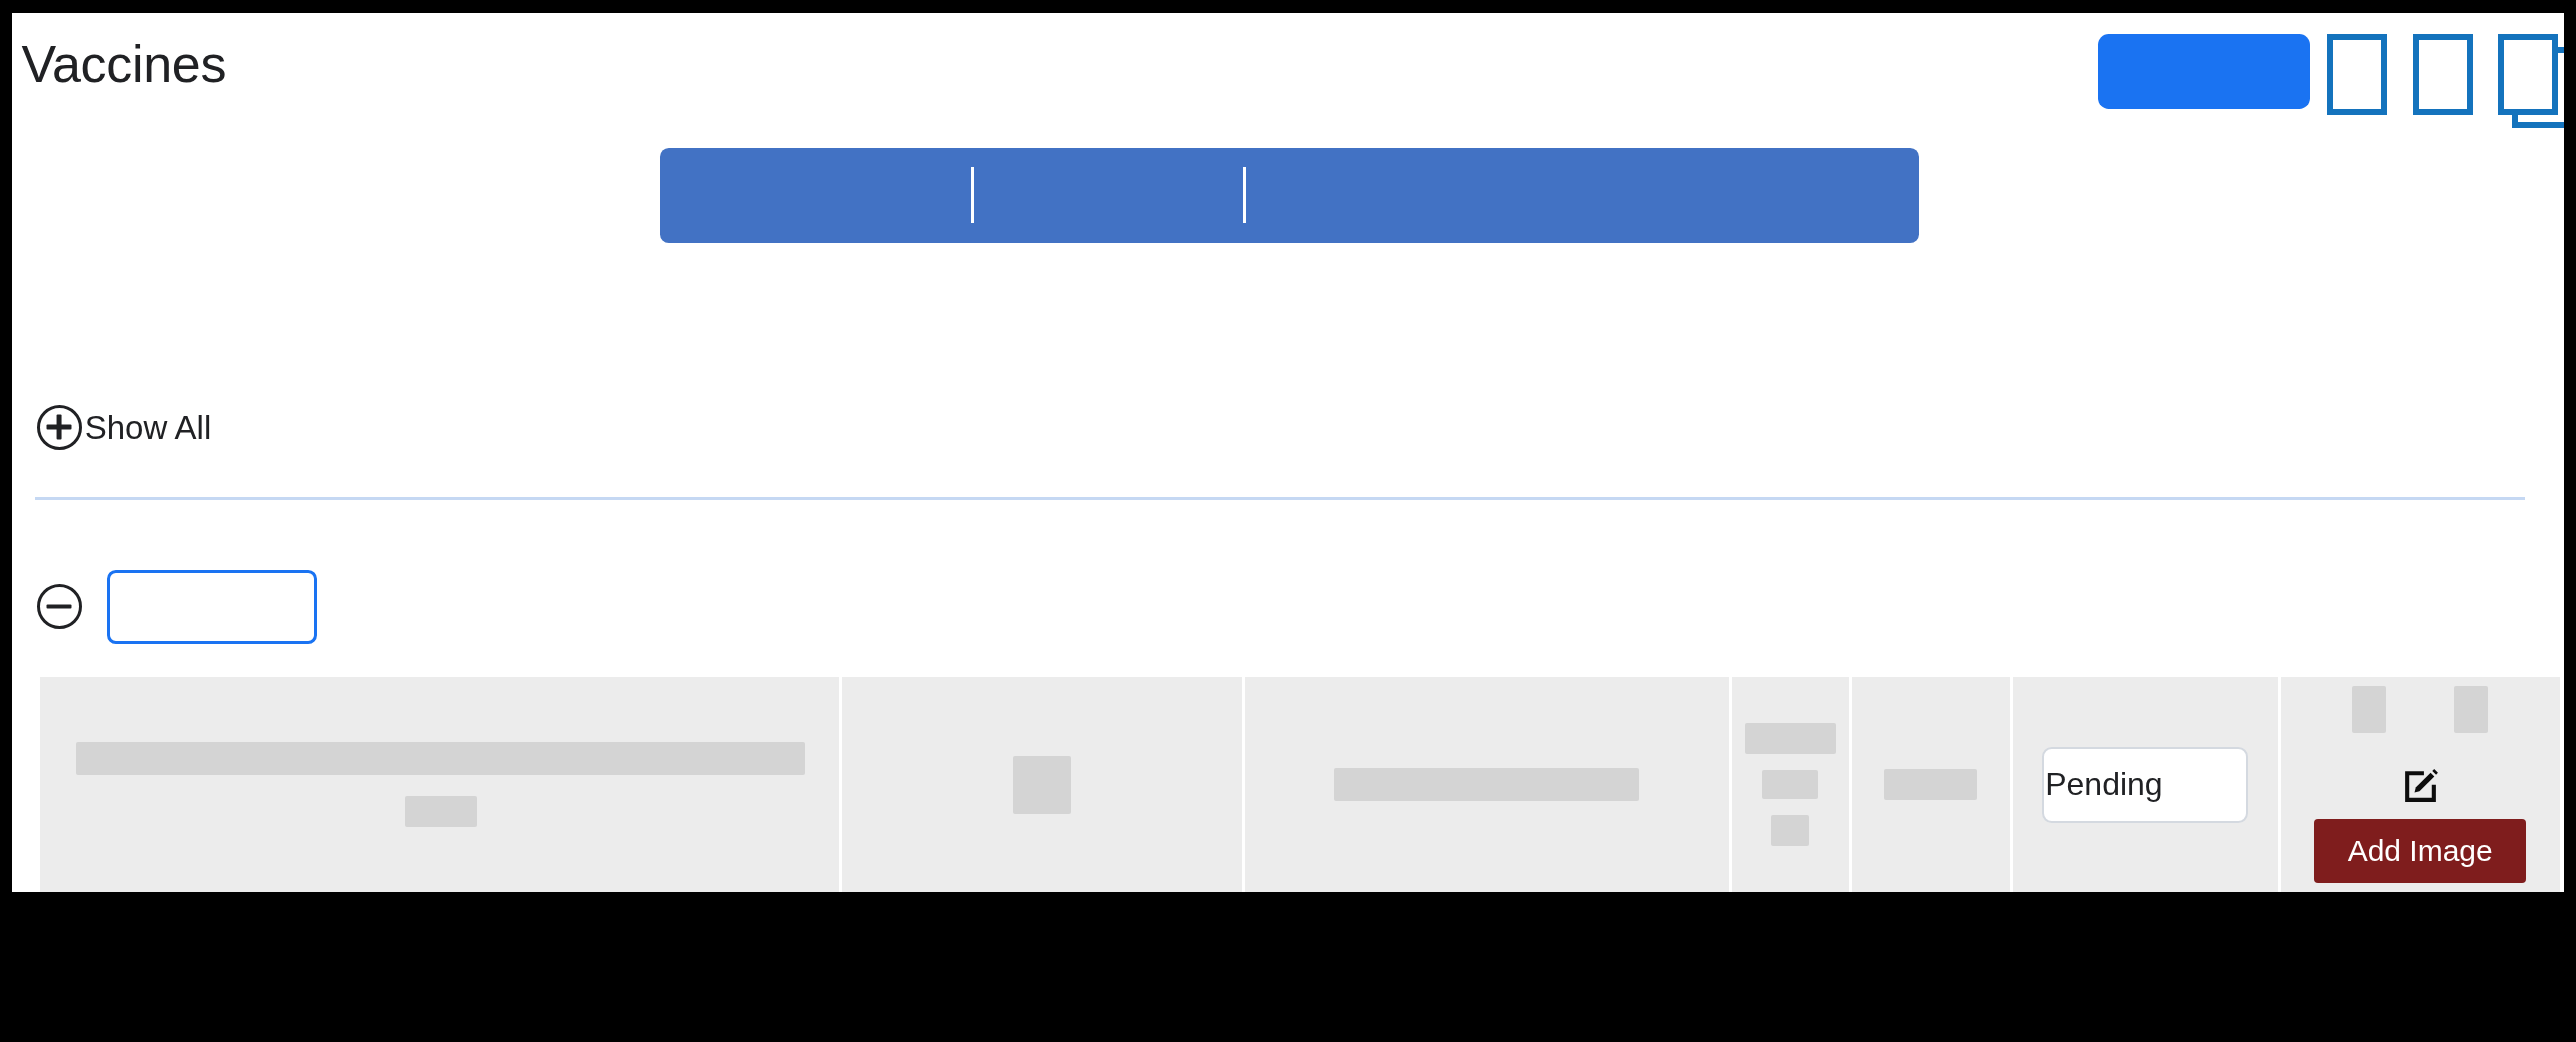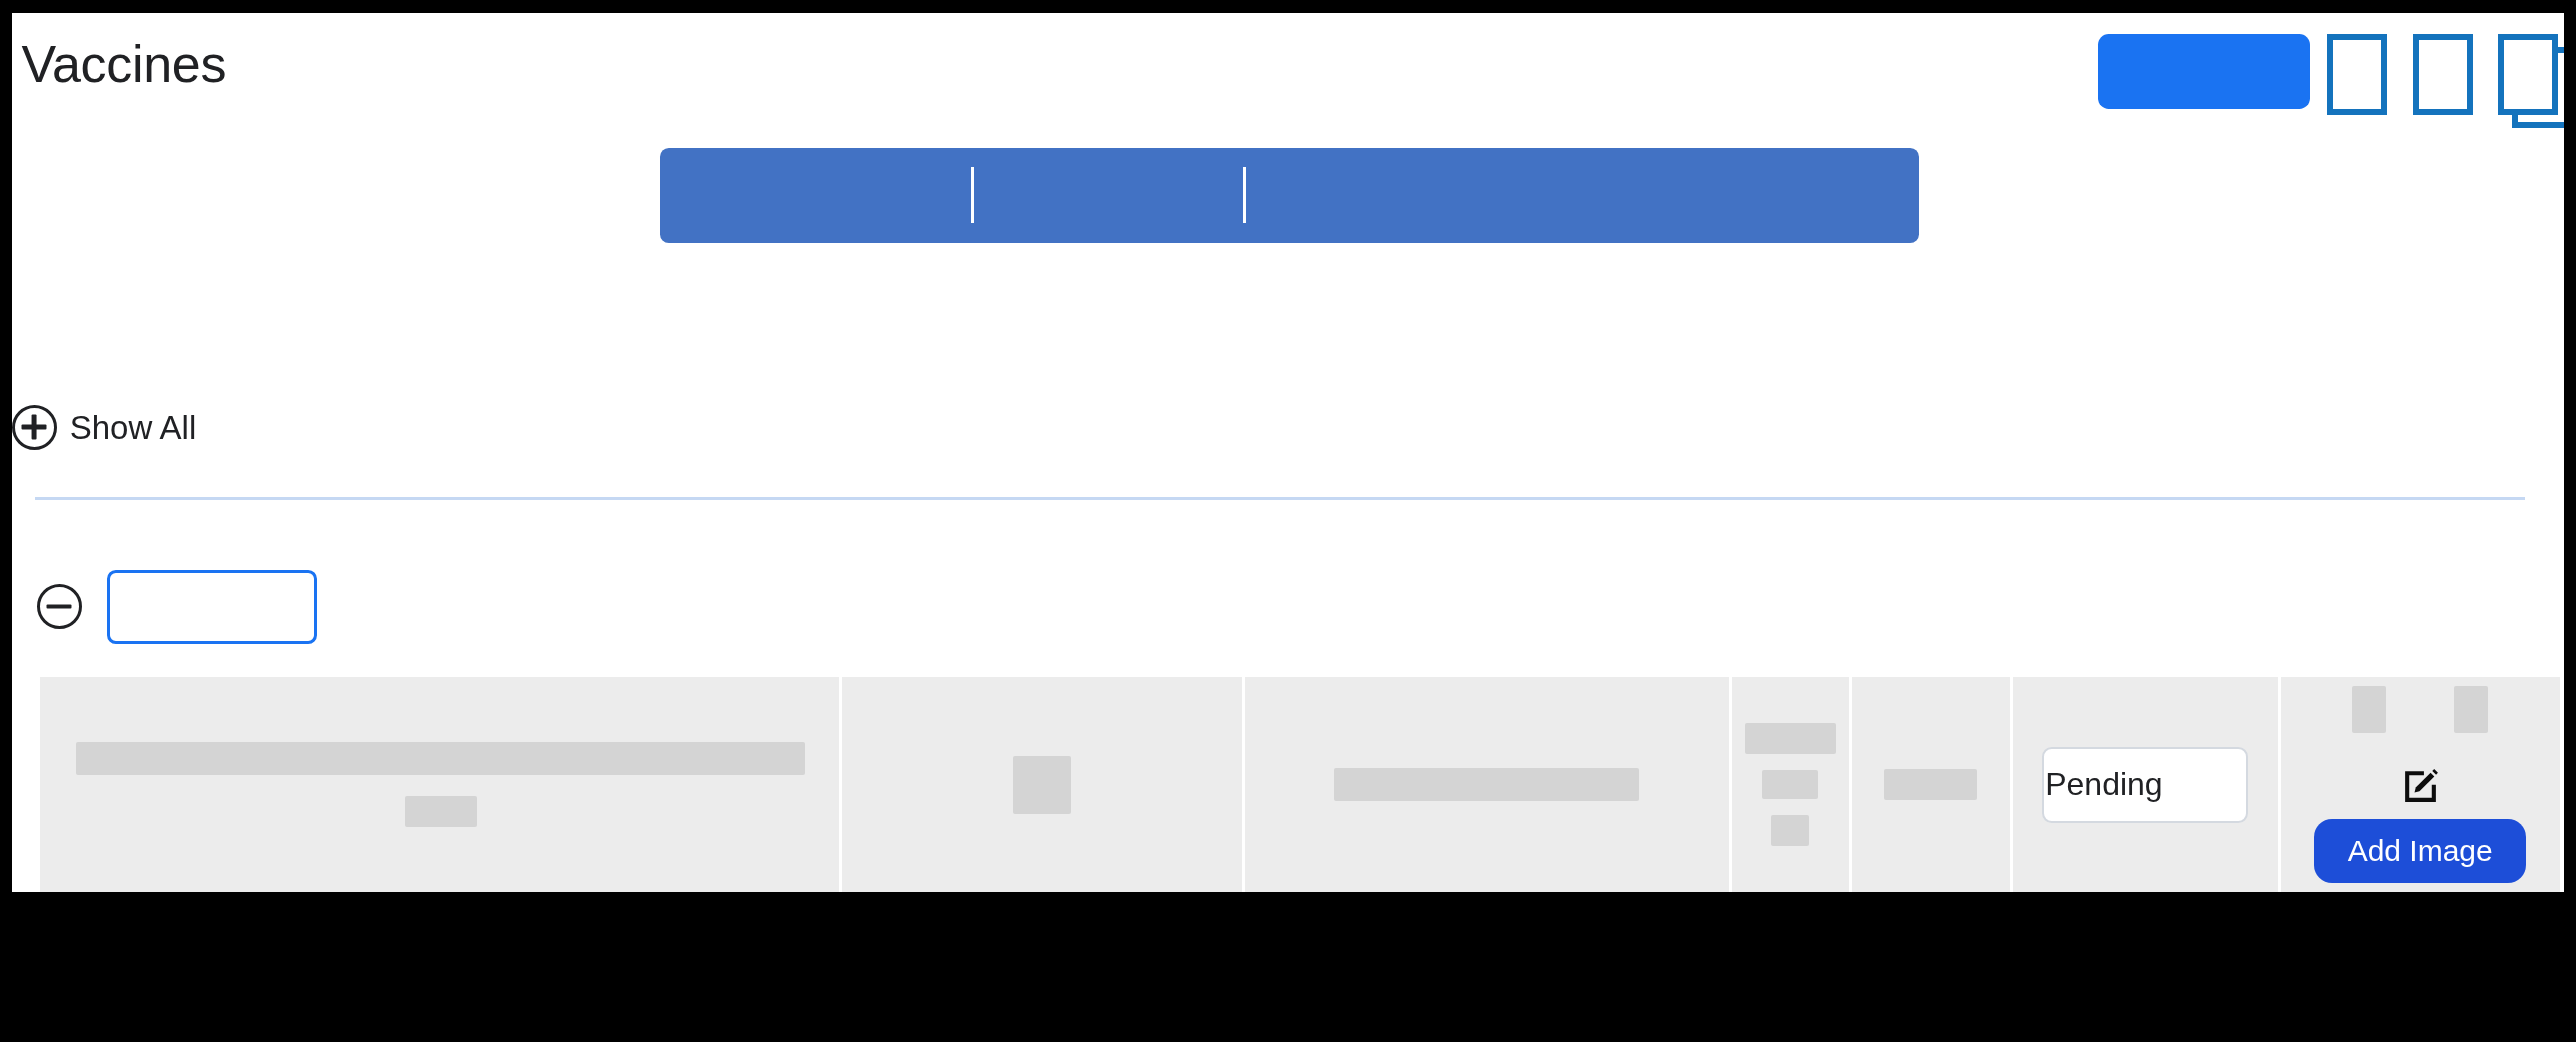--- a/index.html
+++ b/index.html
@@ -117,21 +117,22 @@
     background: #ffffff;
   }
 
   
   #show-all-row {
     position: absolute;
     left: 0;
     top: 392px;
     display: flex;
     align-items: center;
-    gap: 13px;
+    gap: 3px;
+    padding-left: 25px;
   }
   .circle-icon {
     position: relative;
     width: 45px;
     height: 45px;
     border: 3.9px solid #202124;
     border-radius: 50%;
     flex: 0 0 auto;
   }
   .circle-icon .bar-h {
@@ -302,22 +303,22 @@
     margin-top: 33px;
     width: 41px;
     height: 41px;
     position: relative;
   }
   #edit-icon svg { display: block; }
   #add-image-button {
     margin-top: 11.7px;
     width: 212px;
     height: 64px;
-    background: #1d4ed8;
-    border-radius: 18px;
+    background: #7f1d1d;
+    border-radius: 4px;
     color: #ffffff;
     font-size: 30px;
     font-family: "Liberation Sans", sans-serif;
     border: none;
     display: flex;
     align-items: center;
     justify-content: center;
     cursor: pointer;
     white-space: nowrap;
   }

